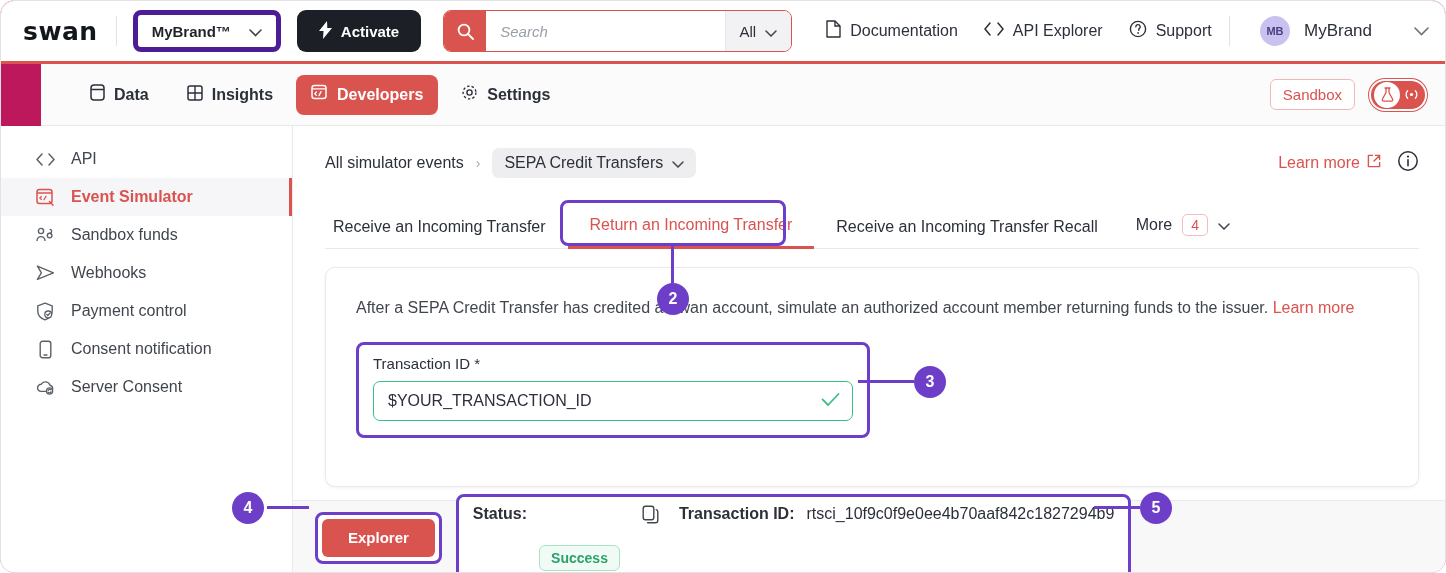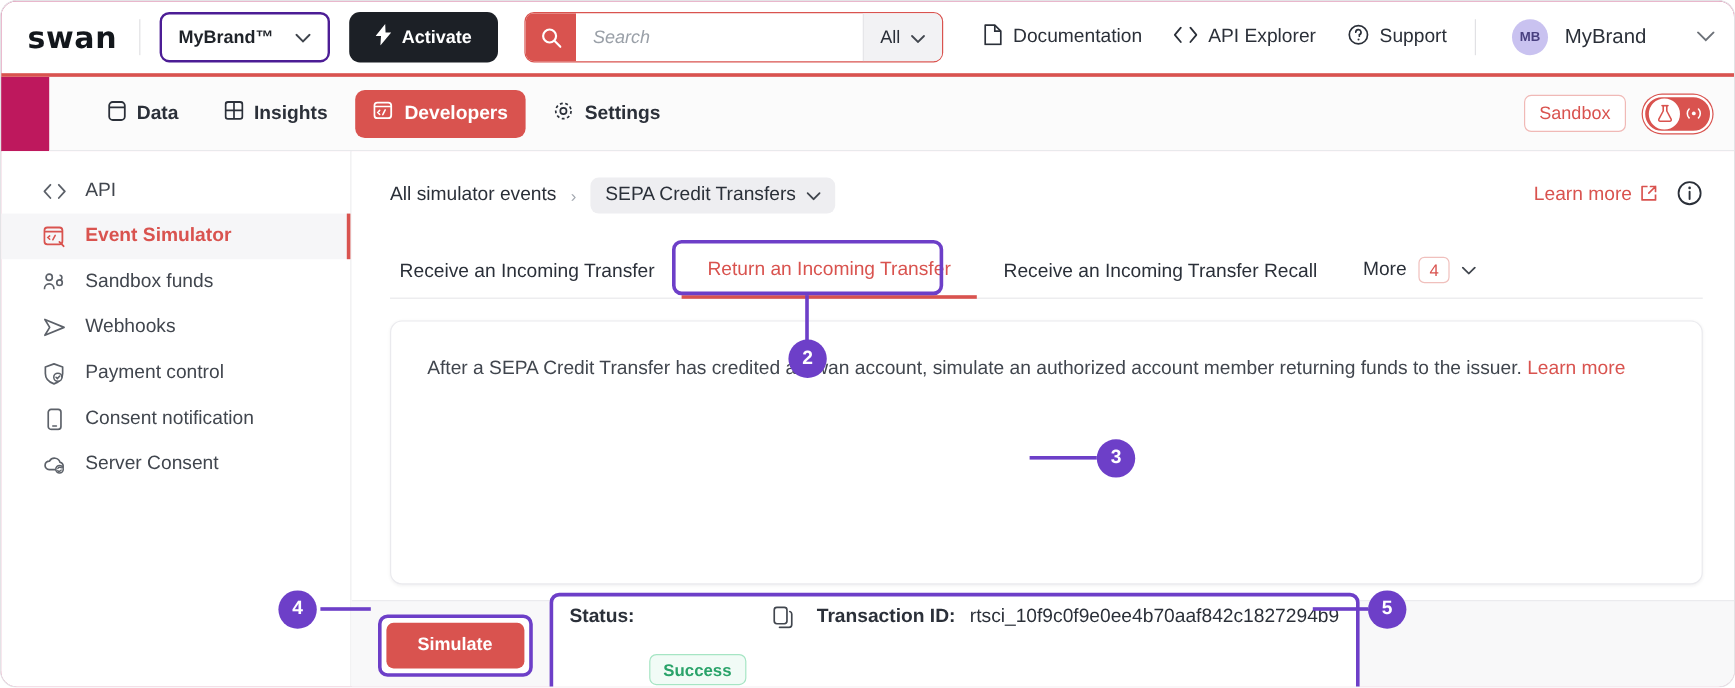--- a/index.html
+++ b/index.html
@@ -43,21 +43,21 @@
   }
 
   .vsep { width: 1px; height: 30px; background: #e1e1e4; margin: 0 16px 0 0; }
 
   .brand-select {
     display: flex;
     align-items: center;
     gap: 18px;
     height: 42px;
     padding: 0 14px;
-    border: 2px solid #4c1d95;
+    border: 5px solid #4c1d95;
     border-radius: 8px;
     font-size: 15px;
     font-weight: 600;
     color: #1f2329;
     background: #fff;
     cursor: pointer;
   }
 
   .activate-btn {
     display: flex;
@@ -683,25 +683,36 @@
           </span>
         </div>
       </div>
 
       <div class="card">
         <div class="card-desc">
           <span>After a SEPA Credit Transfer has credited a Swan account, simulate an authorized account member returning funds to the issuer.</span>
           <a>Learn more</a>
         </div>
 
+        <div class="field-wrap">
+          <div class="field-label">Transaction ID *</div>
+          <div class="field-input">
+            <input value="$YOUR_TRANSACTION_ID" placeholder="$YOUR_TRANSACTION_ID" style="">
+            <span>
+              <svg width="19" height="15" viewBox="0 0 19 15">
+                  <path d="M1.5 7.4l5.6 5.6L17.5 2" stroke="#3cbf84" stroke-width="1.8" fill="none" stroke-linecap="round" stroke-linejoin="round"></path>
+                </svg>
+            </span>
+          </div>
+        </div>
       </div>
 
       <div class="bottombar">
         <div class="sim-wrap">
-          <button class="sim-btn">Simulate</button>
+          <button class="sim-btn">Explorer</button>
         </div>
         <div class="status-wrap">
           <span class="status-label">Status:</span>
           <span class="status-chip">Success</span>
           <span style="margin-left:10px">
             <svg width="17" height="19" viewBox="0 0 17 19">
                 <rect x="1.2" y="1.2" width="10.6" height="13.6" rx="2.2" stroke="#41464e" stroke-width="1.4" fill="none"></rect>
                 <path d="M14.2 4.6a2.2 2.2 0 011.6 2.1v8.8a2.3 2.3 0 01-2.3 2.3H5.6" stroke="#41464e" stroke-width="1.4" fill="none" stroke-linecap="round"></path>
               </svg>
           </span>

